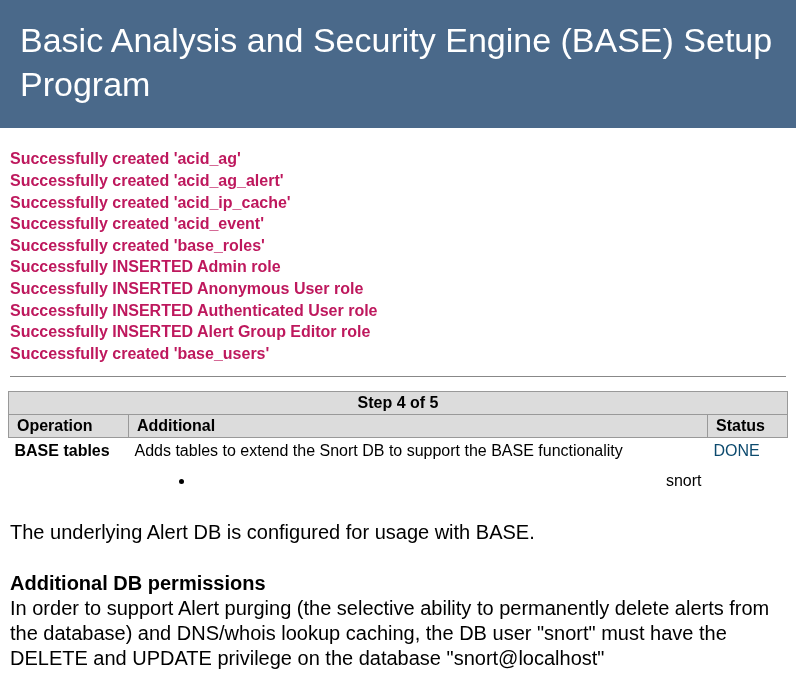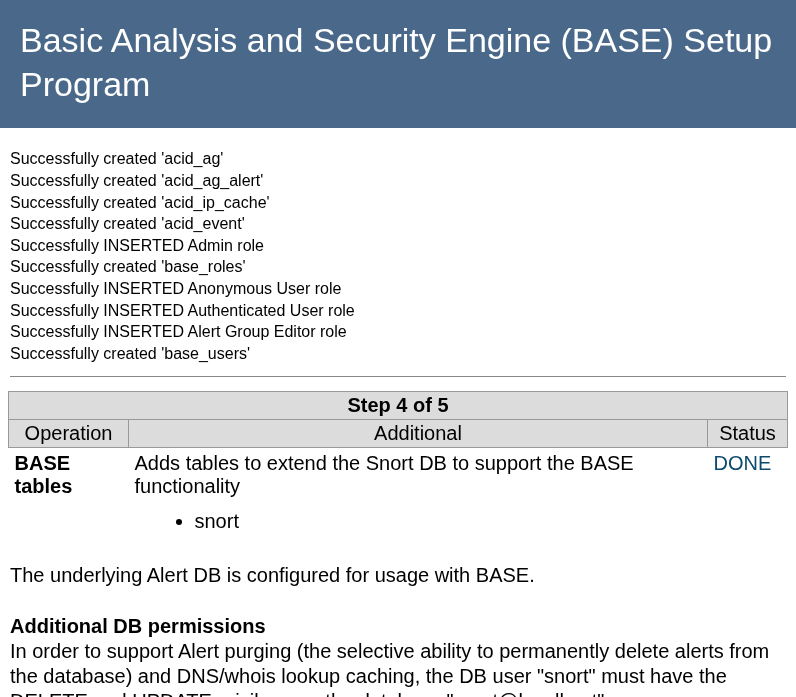--- a/index.html
+++ b/index.html
@@ -14,59 +14,59 @@
     .header {
       background: #4a698a;
       color: #fff;
       padding: 18px 20px 22px 20px;
       font-size: 34px;
       font-weight: normal;
       line-height: 1.3;
     }
     .messages {
       padding: 20px 10px 8px 10px;
-      color: #000000;
+      color: #be185d;
       font-size: 16px;
       line-height: 1.35;
+      font-weight: bold;
     }
     .messages div { white-space: pre; }
     .hr {
       border: none;
       border-top: 1px solid #888;
       margin: 4px 10px 14px 10px;
     }
     .step-table {
       width: calc(100% - 16px);
       margin: 0 8px;
       border-collapse: collapse;
-      font-size: 20px;
+      font-size: 16px;
     }
     .step-table .caption-row td {
       background: #dcdcdc;
       text-align: center;
       font-weight: bold;
       border: 1px solid #999;
       padding: 2px 4px;
     }
     .step-table .head-row td {
       background: #dcdcdc;
-      text-align: center;
-      font-weight: normal;
+      font-weight: bold;
       border: 1px solid #999;
       padding: 2px 8px;
     }
     .step-table .body-row td {
       vertical-align: top;
       padding: 4px 6px;
     }
     .step-table .op-cell { font-weight: bold; width: 120px; }
     .step-table .desc-cell { }
     .step-table .status-cell { color: #0c4a6e; width: 80px; text-align: left; }
     .bullet-list { margin: 12px 0 0 60px; list-style: disc; }
-    .bullet-list li { margin: 2px 0; }
+    .bullet-list li { margin: 2px 0; text-align: right; }
     .body-text {
       padding: 24px 10px 4px 10px;
       font-size: 20px;
       line-height: 1.25;
     }
     .body-text p { margin-bottom: 10px; }
     .body-text .sub-head { font-weight: bold; margin-top: 26px; margin-bottom: 0; }
     .continue-wrap {
       text-align: center;
       padding: 14px 0 10px 0;
@@ -95,22 +95,22 @@
 
 <div class="header">
   <span>Basic Analysis and Security Engine (BASE) Setup Program</span>
 </div>
 
 <div class="messages">
   <div>Successfully created 'acid_ag'</div>
   <div>Successfully created 'acid_ag_alert'</div>
   <div>Successfully created 'acid_ip_cache'</div>
   <div>Successfully created 'acid_event'</div>
+  <div>Successfully created 'base_roles'</div>
   <div>Successfully INSERTED Admin role</div>
-  <div>Successfully created 'base_roles'</div>
   <div>Successfully INSERTED Anonymous User role</div>
   <div>Successfully INSERTED Authenticated User role</div>
   <div>Successfully INSERTED Alert Group Editor role</div>
   <div>Successfully created 'base_users'</div>
 </div>
 
 <hr class="hr">
 
 <table class="step-table">
   <tbody>

